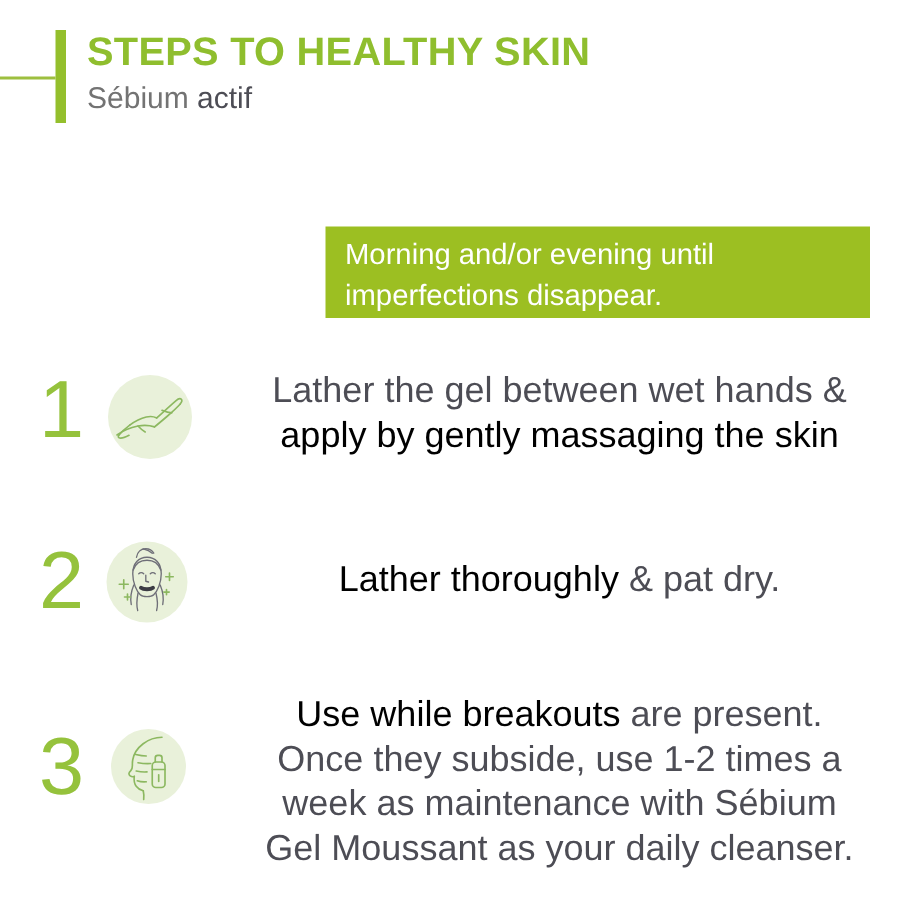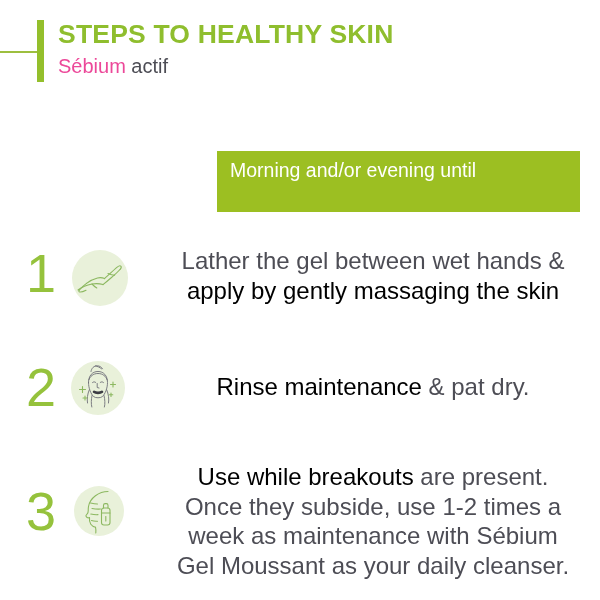--- a/index.html
+++ b/index.html
@@ -55,21 +55,21 @@
     white-space: nowrap;
     margin: 0;
   }
   .subtitle {
     font-size: 20px;
     font-weight: normal;
     line-height: 26px;
     margin: 3px 0 0 0;
     white-space: nowrap;
   }
-  .subtitle .sub-brand { color: #ec4899; }
+  .subtitle .sub-brand { color: #737373; }
   .subtitle .sub-variant { color: #4d4d55; }
 
   
   .banner {
     position: absolute;
     left: 217px;
     top: 151px;
     width: 363px;
     height: 61px;
     background: #9cbf22;
@@ -145,20 +145,21 @@
   <div class="header-text">
     <div class="title">STEPS TO HEALTHY SKIN</div>
     <div class="subtitle">
       <span class="sub-brand">Sébium</span><span class="sub-variant"> actif</span>
     </div>
   </div>
 </div>
 
 <div class="banner">
   <div class="banner-line">Morning and/or evening until</div>
+  <div class="banner-line">imperfections disappear.</div>
 </div>
 
 <div class="step" id="step-1">
   <div class="step-number">1</div>
   <div class="step-icon">
     <svg viewBox="0 0 56 56" xmlns="http://www.w3.org/2000/svg">
       <g fill="none" stroke="#8cb860" stroke-width="1.1" stroke-linecap="round" stroke-linejoin="round">
         <path d="M6 40 C10 37 15 35 20 34 C24 33.3 28 33.6 31 34.6"></path>
         <path d="M31 34.6 C33 33 36 30.5 39.5 27.5 C43 24.5 46 21.7 48 19.5"></path>
         <path d="M48 19.5 C49.3 18 49.6 16.8 48.8 16.1 C48 15.4 46.7 15.9 45.2 17.2 C41.5 20.4 36.5 25 32.5 28.6"></path>
@@ -196,21 +197,21 @@
       </g>
       <g fill="none" stroke="#8cb860" stroke-width="1.1" stroke-linecap="round">
         <path d="M11.5 25.5 L11.5 31.5 M8.5 28.5 L14.5 28.5"></path>
         <path d="M14 35 L14 39 M12 37 L16 37"></path>
         <path d="M42 21 L42 26 M39.5 23.5 L44.5 23.5"></path>
         <path d="M40 32 L40 35.5 M38.2 33.7 L41.8 33.7"></path>
       </g>
     </svg>
   </div>
   <div class="step-text">
-    <span class="tline"><span class="accent">Rinse maintenance</span><span class="plain"> &amp; pat dry.</span></span>
+    <span class="tline"><span class="accent">Lather thoroughly</span><span class="plain"> &amp; pat dry.</span></span>
   </div>
 </div>
 
 <div class="step" id="step-3">
   <div class="step-number">3</div>
   <div class="step-icon">
     <svg viewBox="0 0 50 50" xmlns="http://www.w3.org/2000/svg">
       <g fill="none" stroke="#8cb860" stroke-width="1.1" stroke-linecap="round" stroke-linejoin="round">
         <path d="M34 5.5 C25 5.5 16 12 14.5 20.5 C13.8 24.2 15 26 13.2 27.8 C11.8 29.2 11.5 30.2 12.8 31.2 C13.6 31.8 14.8 31.9 15.5 31.6"></path>
         <path d="M15.5 31.6 C15.2 34 15.6 36.5 16.8 38.2 C18 39.9 19.8 40.8 21.5 41.2"></path>

